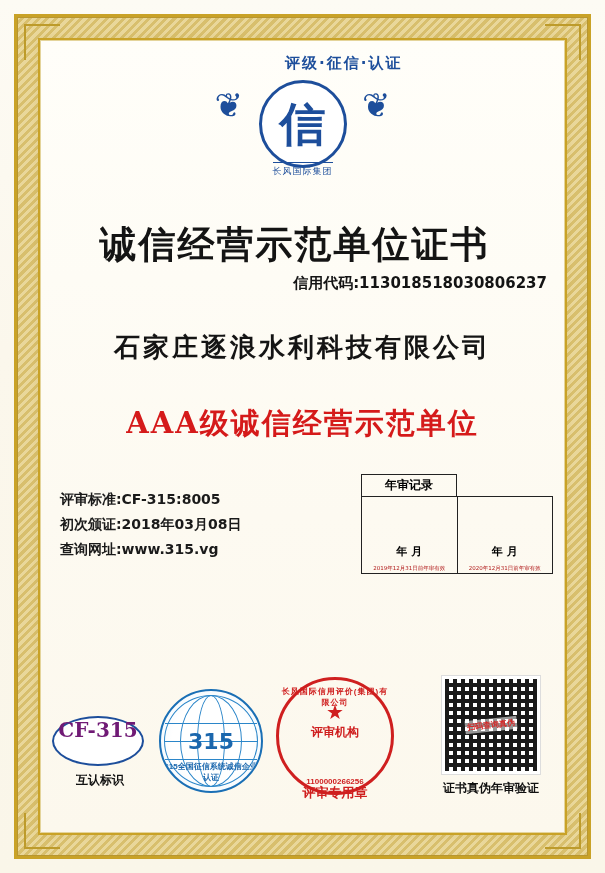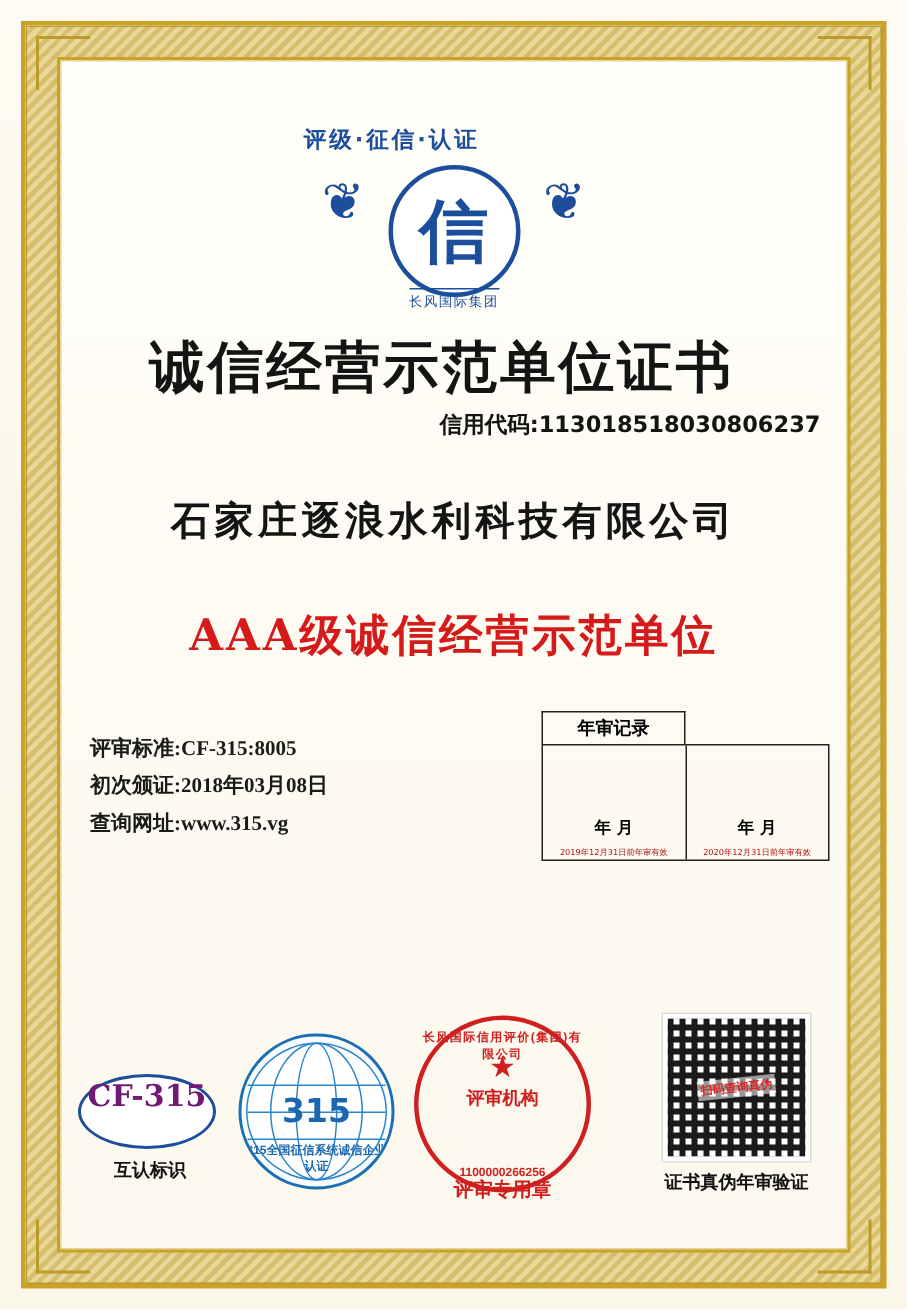--- a/index.html
+++ b/index.html
@@ -38,22 +38,22 @@
   .corner.tr{right:24px;top:24px;border-left:none;border-bottom:none;}
   .corner.bl{left:24px;bottom:24px;border-right:none;border-top:none;}
   .corner.br{right:24px;bottom:24px;border-left:none;border-top:none;}
 
   .content{
     position:absolute;left:52px;top:52px;right:52px;bottom:52px;
   }
 
   
   .emblem{
-    position:absolute;left:50%;top:32px;transform:translateX(-50%);
-    width:200px;height:150px;text-align:left;
+    position:absolute;left:50%;top:2px;transform:translateX(-50%);
+    width:200px;height:150px;text-align:right;
   }
   .emblem-arc{
     font-size:15px;color:#1d4e9b;font-weight:bold;letter-spacing:2px;
     font-family:"DejaVu Sans","Liberation Sans",sans-serif;
   }
   .emblem-circle{
     position:absolute;left:50%;top:26px;transform:translateX(-50%);
     width:82px;height:82px;border-radius:50%;
     border:3px solid #1d4e9b;
     display:flex;align-items:center;justify-content:center;
@@ -94,21 +94,21 @@
     font-size:29px;font-weight:bold;color:#d51a1a;letter-spacing:2px;
     font-family:"DejaVu Serif","Liberation Serif",serif;
   }
 
   
   .details{
     position:absolute;top:435px;left:8px;
     font-size:14px;color:#1a1a1a;line-height:25px;font-weight:bold;
     font-family:"DejaVu Sans","Liberation Sans",sans-serif;
   }
-  .details .row{white-space:nowrap;font-family:Liberation Serif, serif;}
+  .details .row{white-space:nowrap;}
 
   
   .review{
     position:absolute;top:422px;right:0;width:192px;
   }
   .review-title{
     border:1px solid #222;border-bottom:none;
     text-align:center;font-size:12px;font-weight:bold;padding:2px 0;
     width:96px;box-sizing:border-box;
     font-family:"DejaVu Sans","Liberation Sans",sans-serif;

